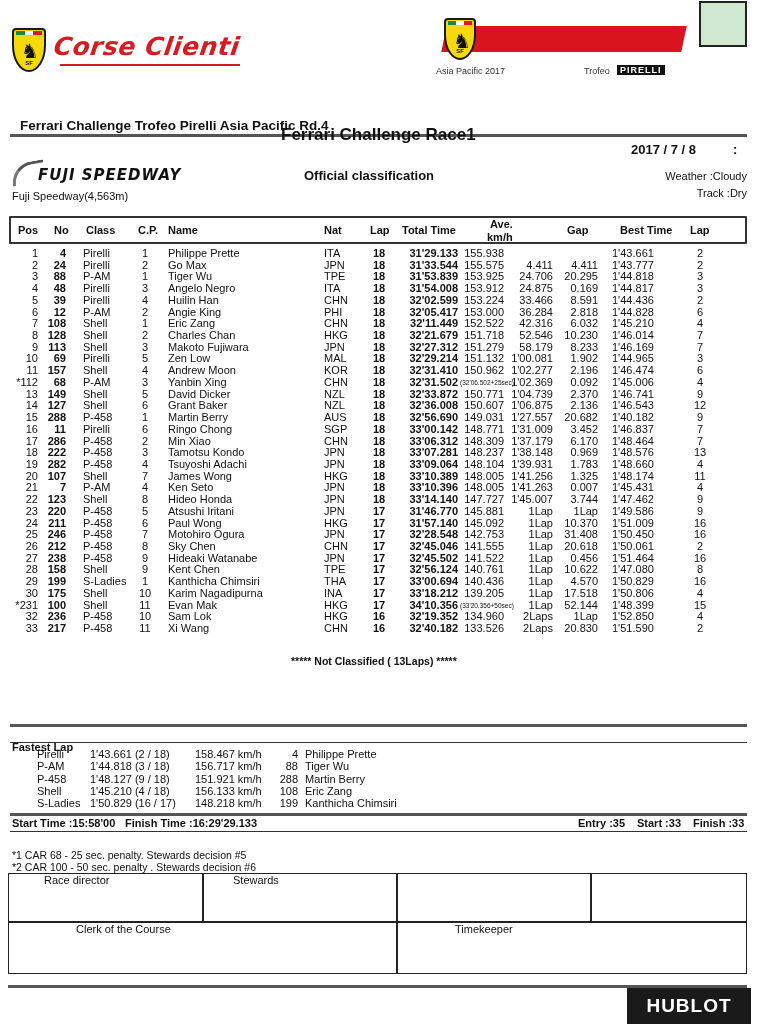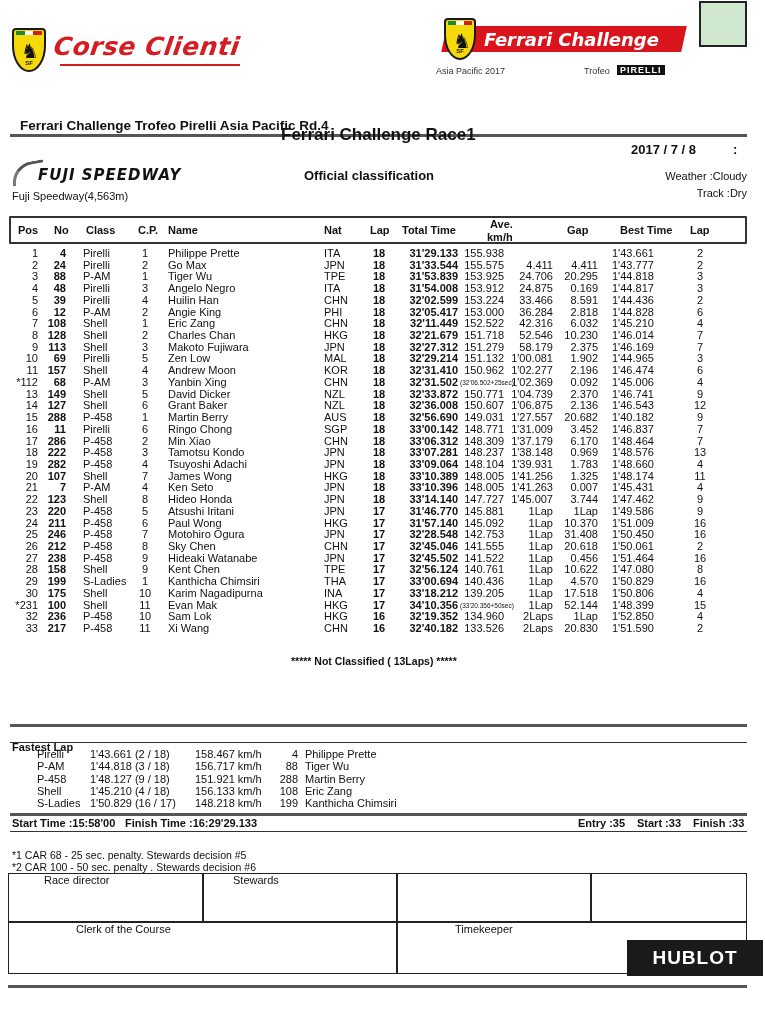--- a/index.html
+++ b/index.html
@@ -97,21 +97,20 @@
   <div class="abs cc-line" style="left:50px;top:38px;width:180px;"></div>
 </div>
 
 <div class="abs" style="left:436px;top:16px;width:256px;height:64px;">
   <div class="abs fc-band" style="left:8px;top:10px;width:240px;height:26px;"></div>
   <div class="shield" style="left:8px;top:2px;width:32px;height:42px;">
     <div class="shield-top"></div>
     <div class="horse">♞</div>
     <div class="sf">SF</div>
   </div>
-  <div class="abs fc-text" style="left:48px;top:13px;">Ferrari Challenge</div>
   <div class="abs small-dark" style="left:0px;top:50px;">Asia Pacific 2017</div>
   <div class="abs small-dark" style="left:148px;top:50px;">Trofeo</div>
   <div class="abs pirelli" style="left:181px;top:49px;">PIRELLI</div>
 </div>
 
 <div class="abs stamp" style="left:699px;top:1px;width:48px;height:46px;"></div>
 
 <div class="abs title-top" style="left:12px;top:118px;">Ferrari Challenge Trofeo Pirelli Asia Pacific Rd.4</div>
 <div class="abs rule" style="left:10px;top:134px;width:737px;"></div>
 
@@ -268,21 +267,21 @@
       <span class="c-pos">9</span>
       <span class="c-no">113</span>
       <span class="c-cls">Shell</span>
       <span class="c-cp">3</span>
       <span class="c-name">Makoto Fujiwara</span>
       <span class="c-nat">JPN</span>
       <span class="c-lap">18</span>
       <span class="c-tot">32'27.312</span>
       <span class="c-ave">151.279</span>
       <span class="c-gap1">58.179</span>
-      <span class="c-gap2">2.375</span>
+      <span class="c-gap2">8.233</span>
       <span class="c-best">1'46.169</span>
       <span class="c-blap">7</span>
     </div>
     <div class="row" style="top: 353.48px;">
       <span class="c-pos">10</span>
       <span class="c-no">69</span>
       <span class="c-cls">Pirelli</span>
       <span class="c-cp">5</span>
       <span class="c-name">Zen Low</span>
       <span class="c-nat">MAL</span>
@@ -702,13 +701,13 @@
 <div class="sig" style="left:396px;top:873px;width:196px;height:50px;"></div>
 <div class="sig" style="left:590px;top:873px;width:157px;height:50px;"></div>
 <div class="sig" style="left:8px;top:921px;width:390px;height:53px;"></div>
 <div class="sig" style="left:396px;top:921px;width:351px;height:53px;"></div>
 <div class="sig-label" style="left:44px;top:874px;">Race director</div>
 <div class="sig-label" style="left:233px;top:874px;">Stewards</div>
 <div class="sig-label" style="left:76px;top:923px;">Clerk of the Course</div>
 <div class="sig-label" style="left:455px;top:923px;">Timekeeper</div>
 
 <div class="abs rule" style="left:8px;top:985px;width:739px;"></div>
-<div class="abs hublot" style="left:627px;top:940px;width:136px;height:36px;">HUBLOT</div>
+<div class="abs hublot" style="left:627px;top:988px;width:124px;height:36px;">HUBLOT</div>
 
 </body></html>

